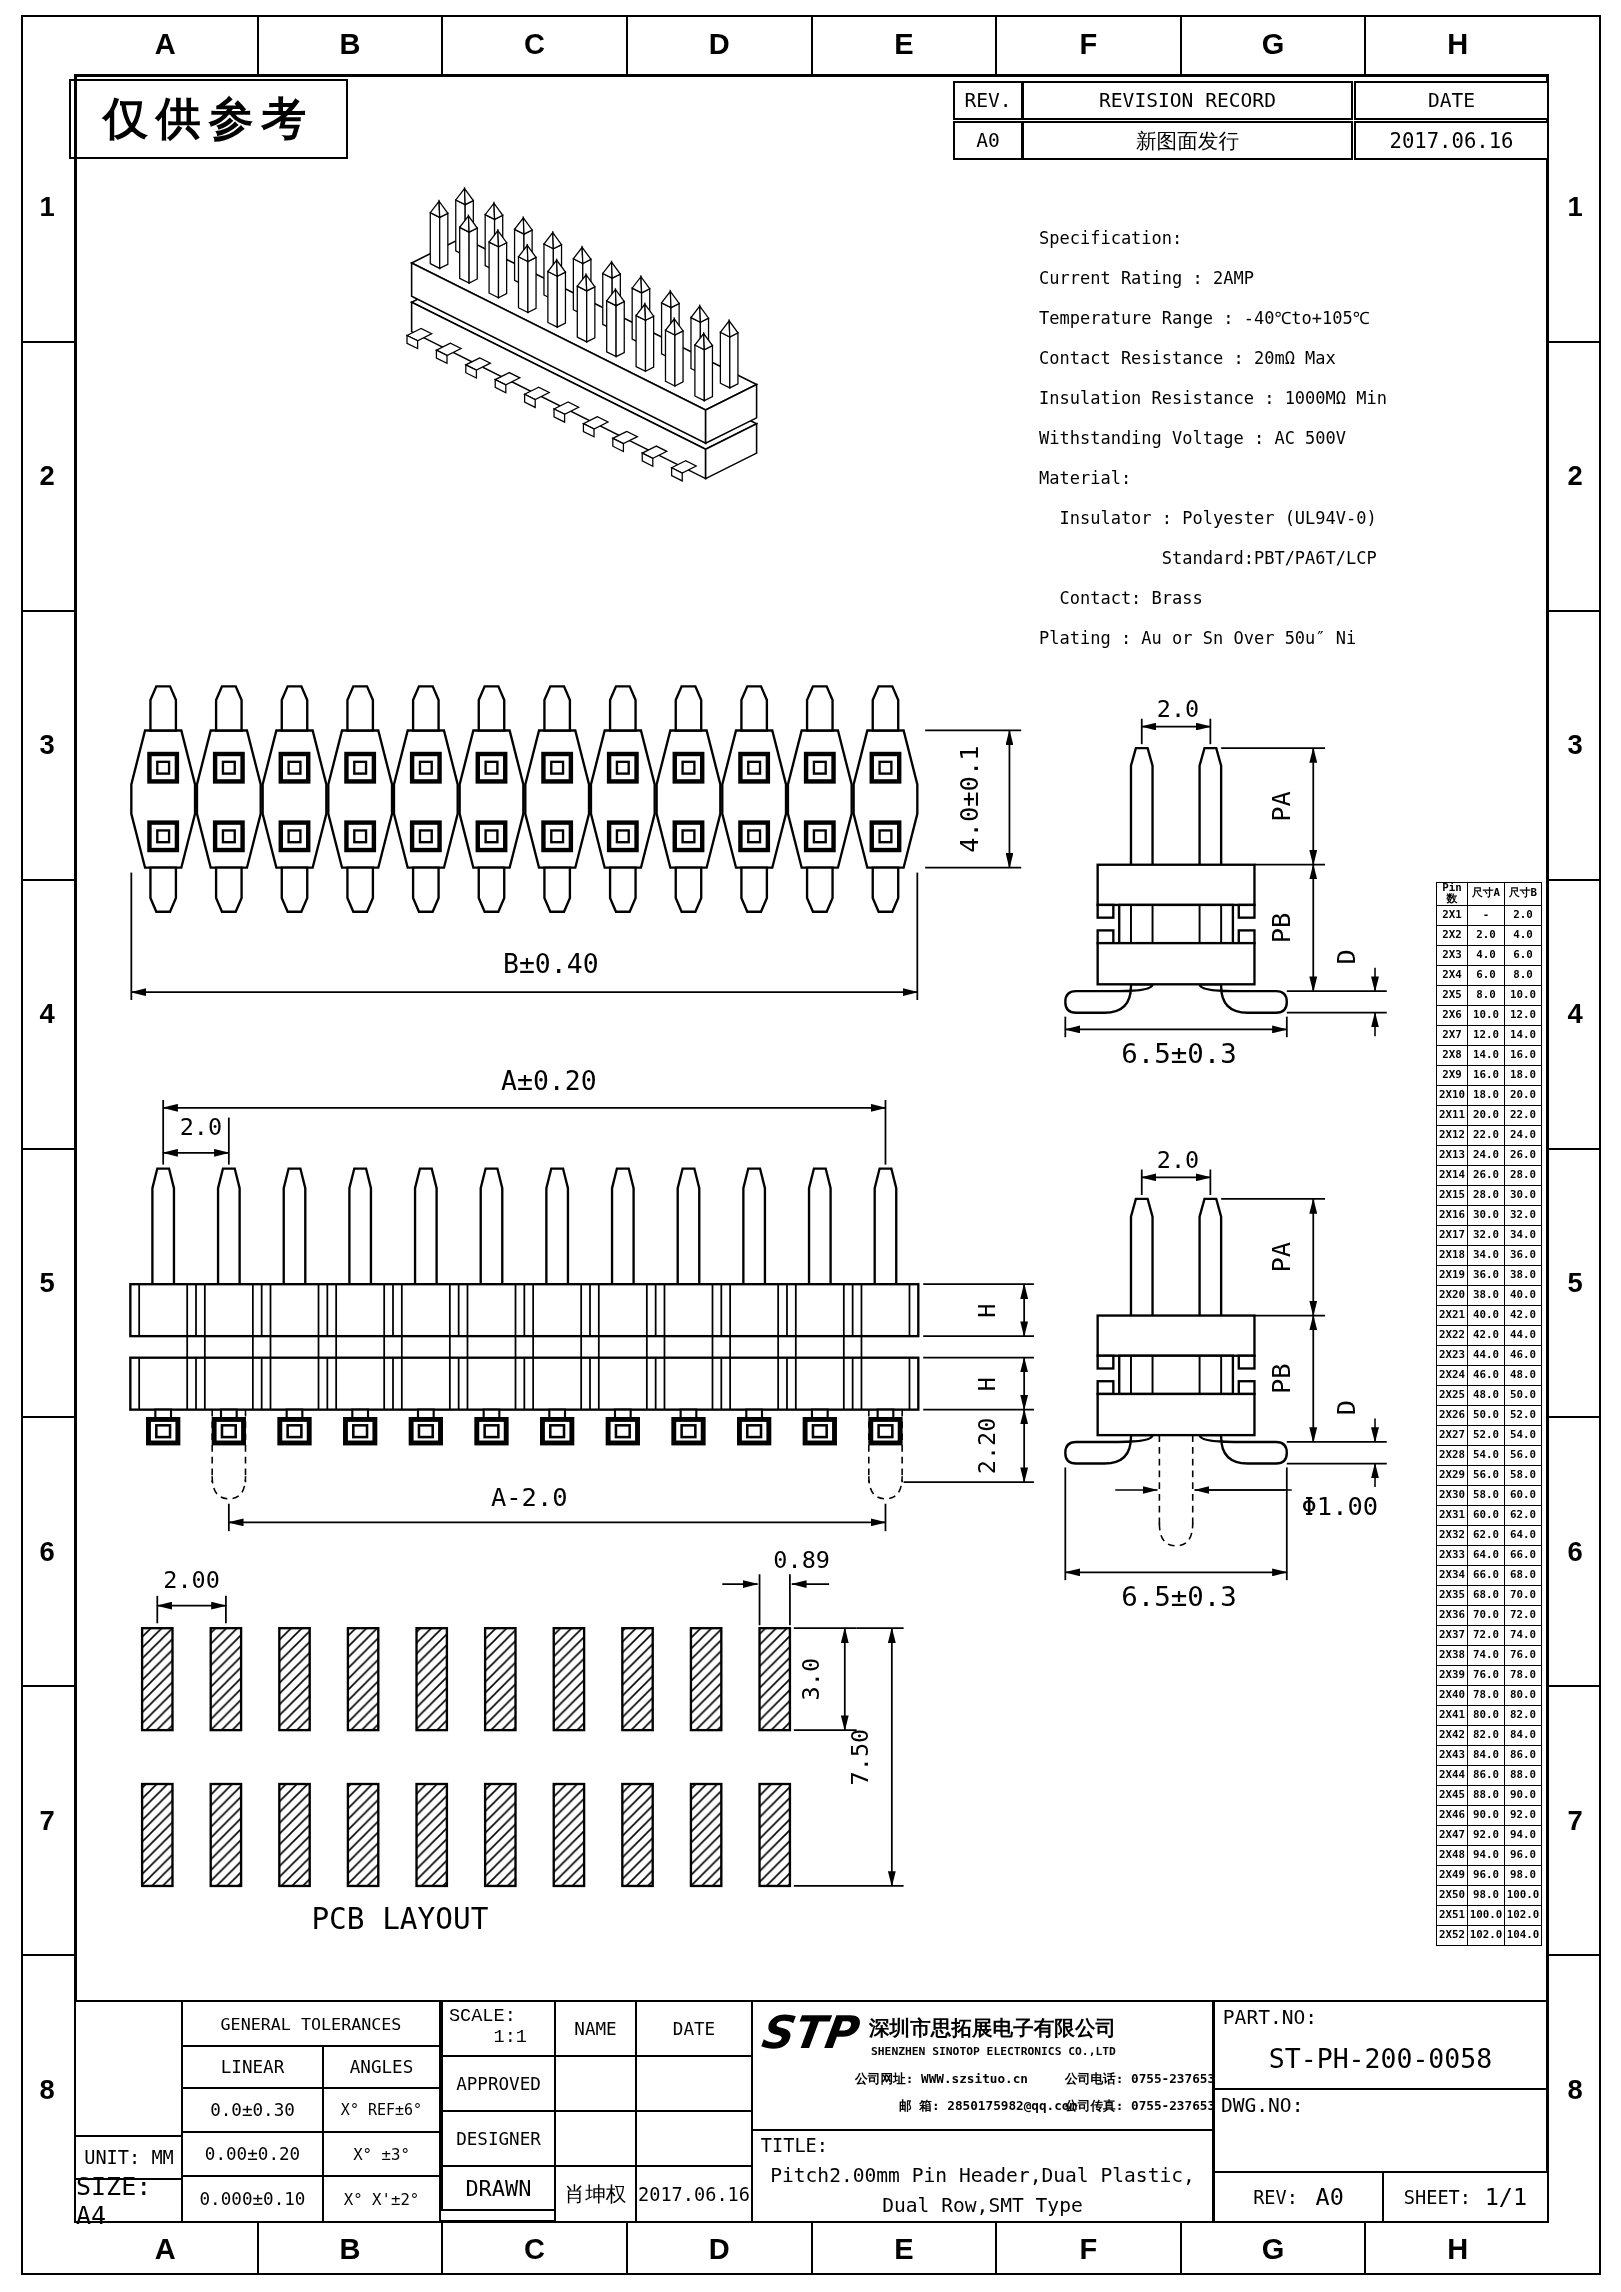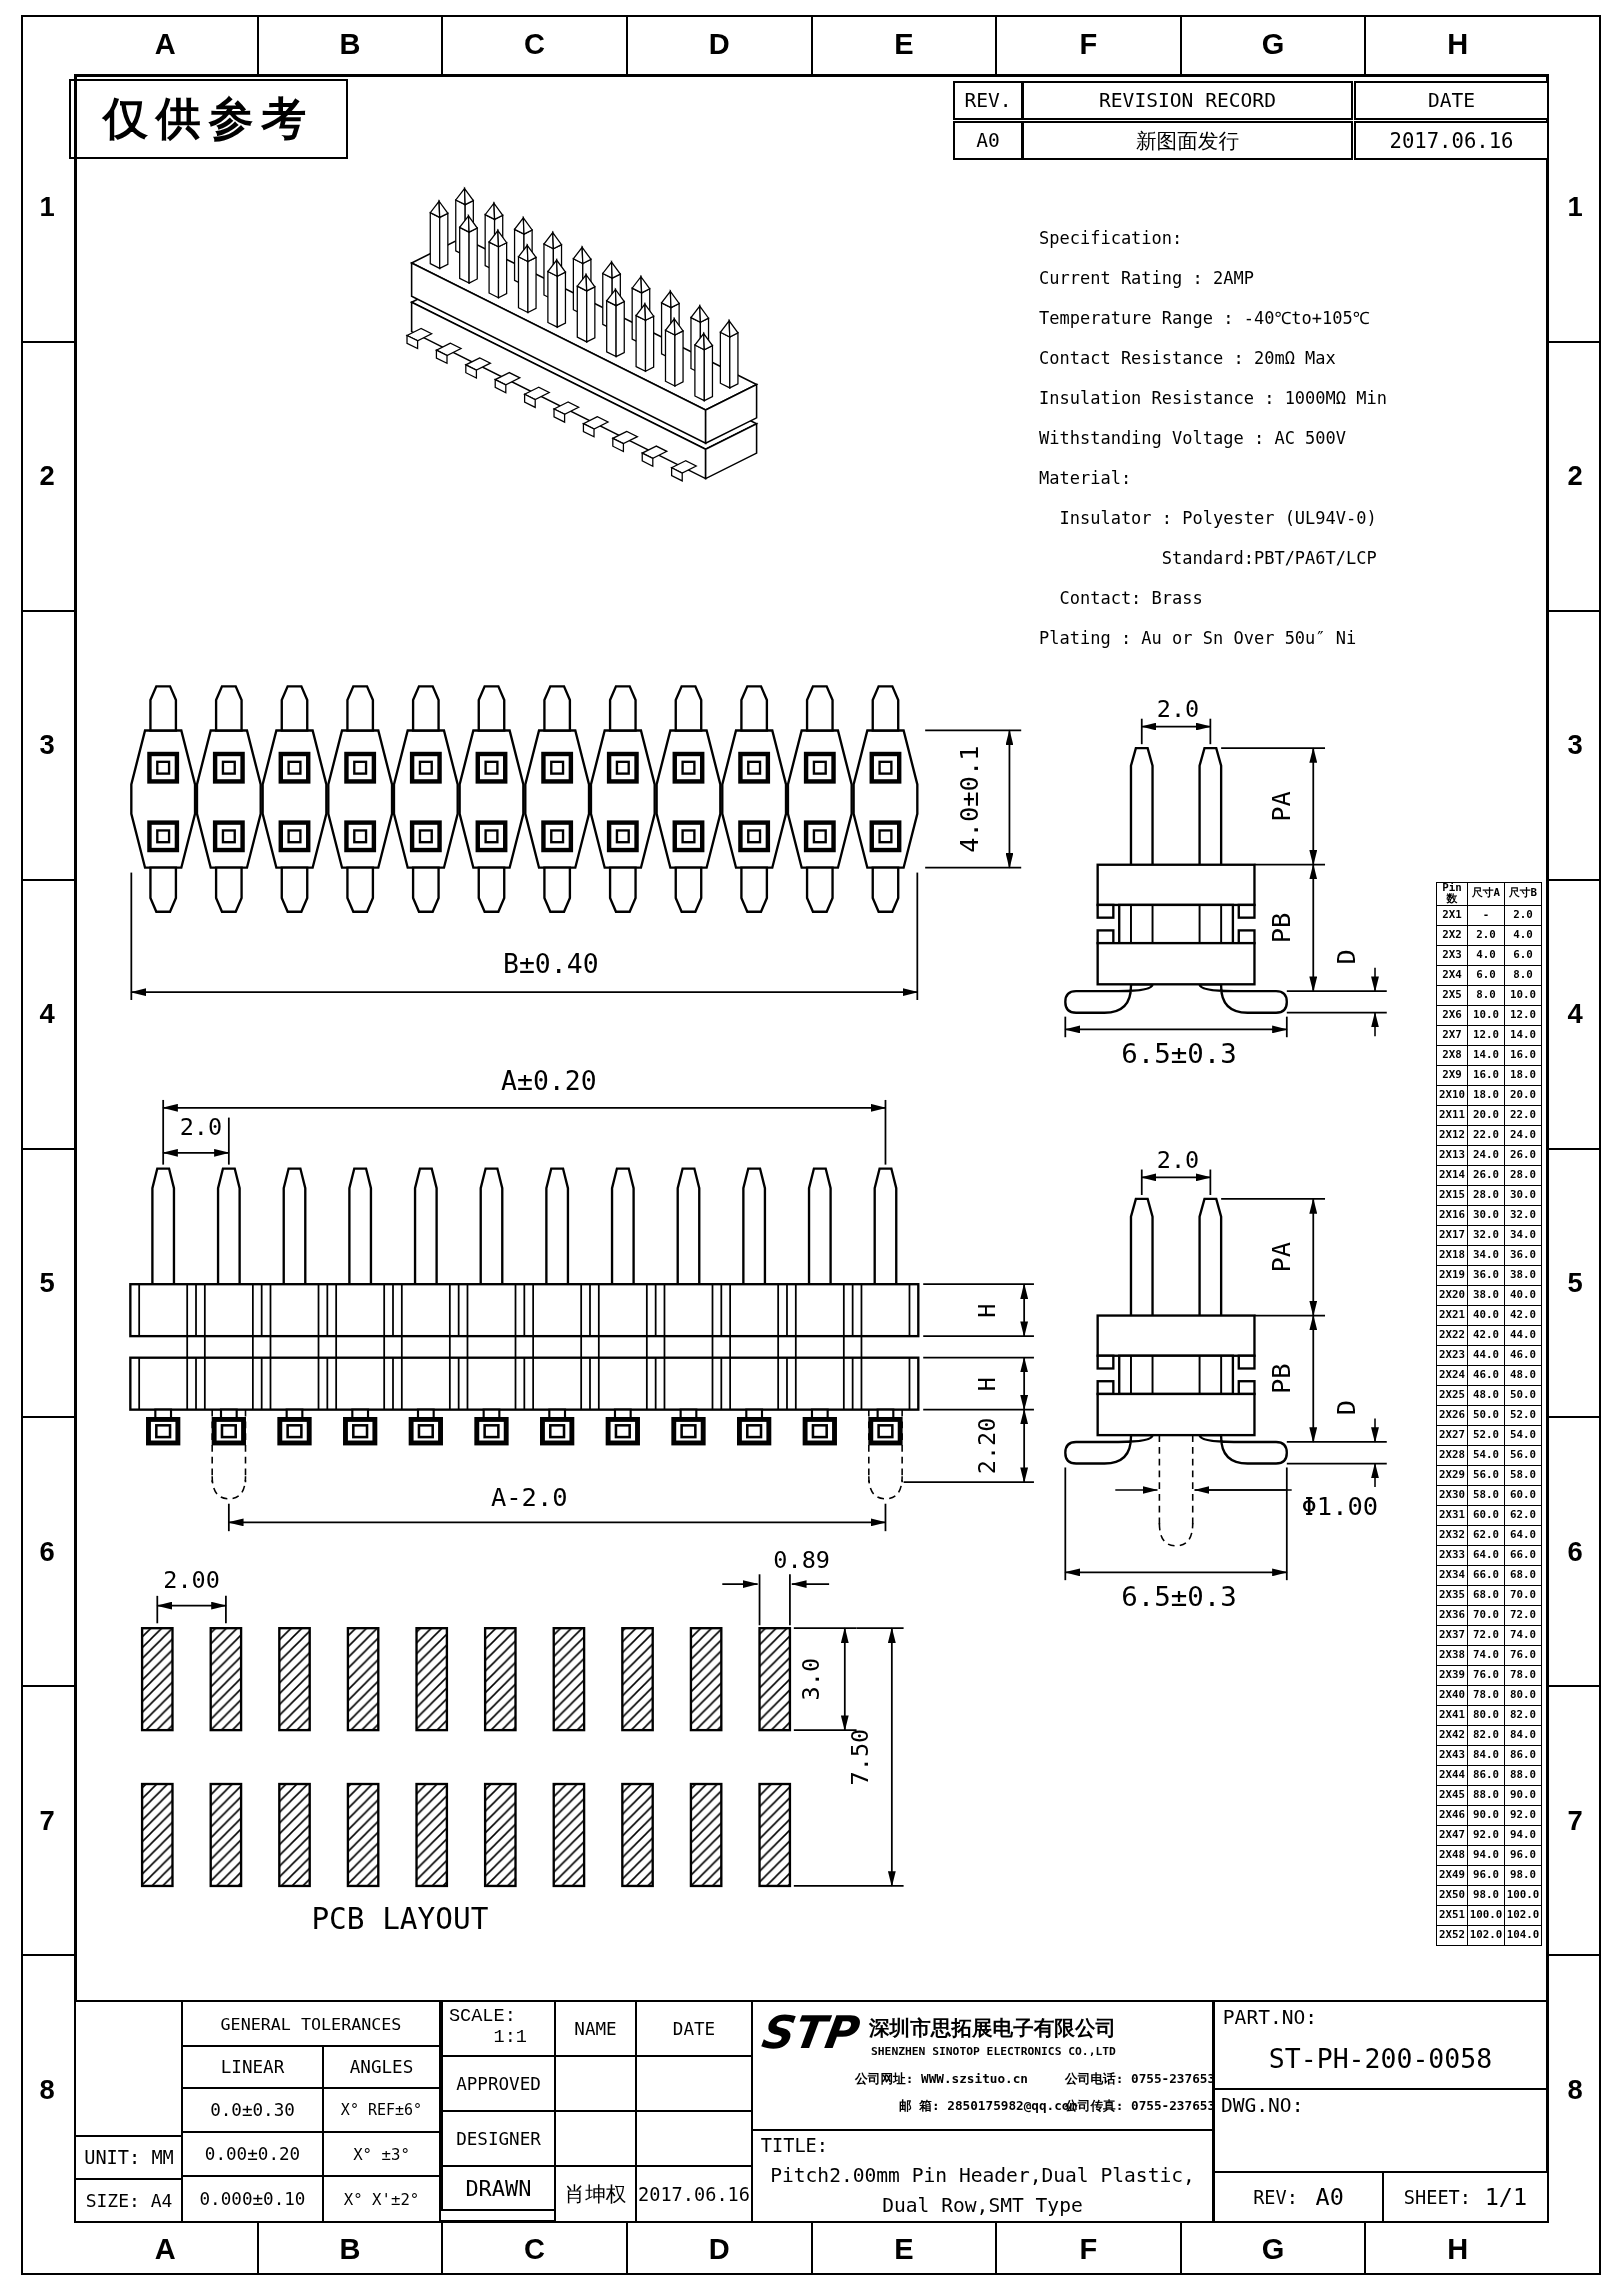--- a/index.html
+++ b/index.html
@@ -893,21 +893,21 @@
             <td>2X52</td>
             <td>102.0</td>
             <td>104.0</td>
           </tr>
         </tbody>
     </table>
   </div>
 
   <div class="cell" style="left:74px;top:2000px;width:110px;height:137px;"></div>
   <div class="cell" style="left:74px;top:2135px;width:110px;height:45px;font-size:18.6px;text-align:center;">UNIT: MM</div>
-  <div class="cell" style="left:74px;top:2178px;width:110px;height:45px;font-size:18px;">SIZE: A4</div>
+  <div class="cell" style="left:74px;top:2178px;width:110px;height:45px;font-size:25px;">SIZE: A4</div>
 
   <div class="cell" style="left:181px;top:2000px;width:260px;height:47px;font-size:16.7px;">GENERAL TOLERANCES</div>
   <div class="cell" style="left:181px;top:2045px;width:143px;height:44px;font-size:17.6px;">LINEAR</div>
   <div class="cell" style="left:322px;top:2045px;width:119px;height:44px;font-size:17.6px;">ANGLES</div>
   <div class="cell" style="left:181px;top:2087px;width:143px;height:46px;font-size:17.6px;">0.0±0.30</div>
   <div class="cell" style="left:322px;top:2087px;width:119px;height:46px;font-size:15px;">X° REF±6°</div>
   <div class="cell" style="left:181px;top:2131px;width:143px;height:46px;font-size:17.6px;">0.00±0.20</div>
   <div class="cell" style="left:322px;top:2131px;width:119px;height:46px;font-size:15.7px;">X° ±3°</div>
   <div class="cell" style="left:181px;top:2175px;width:143px;height:48px;font-size:17.6px;">0.000±0.10</div>
   <div class="cell" style="left:322px;top:2175px;width:119px;height:48px;font-size:15.7px;">X° X'±2°</div>

